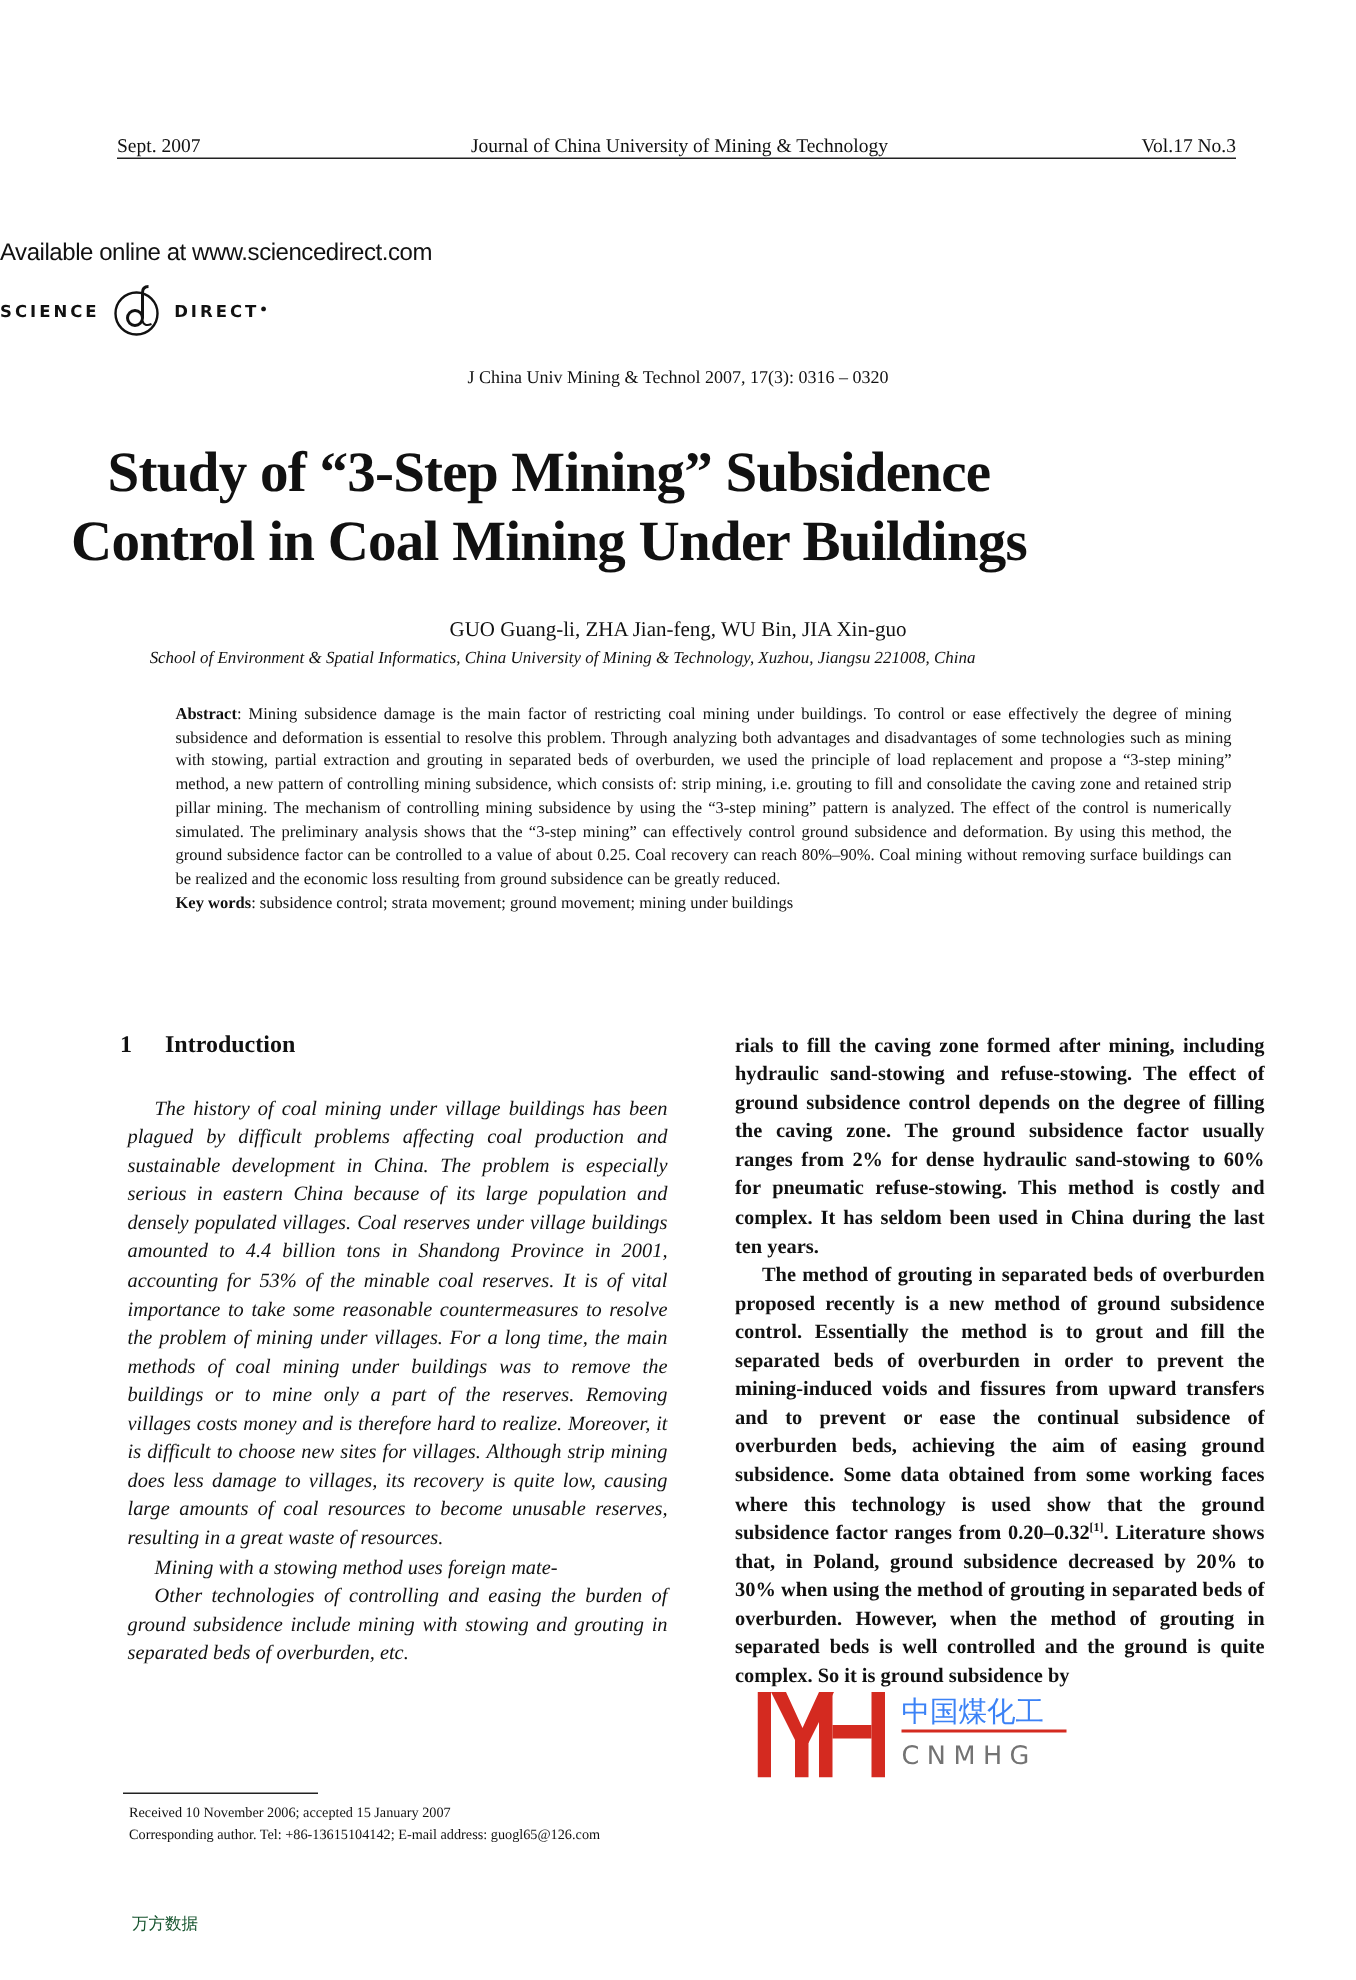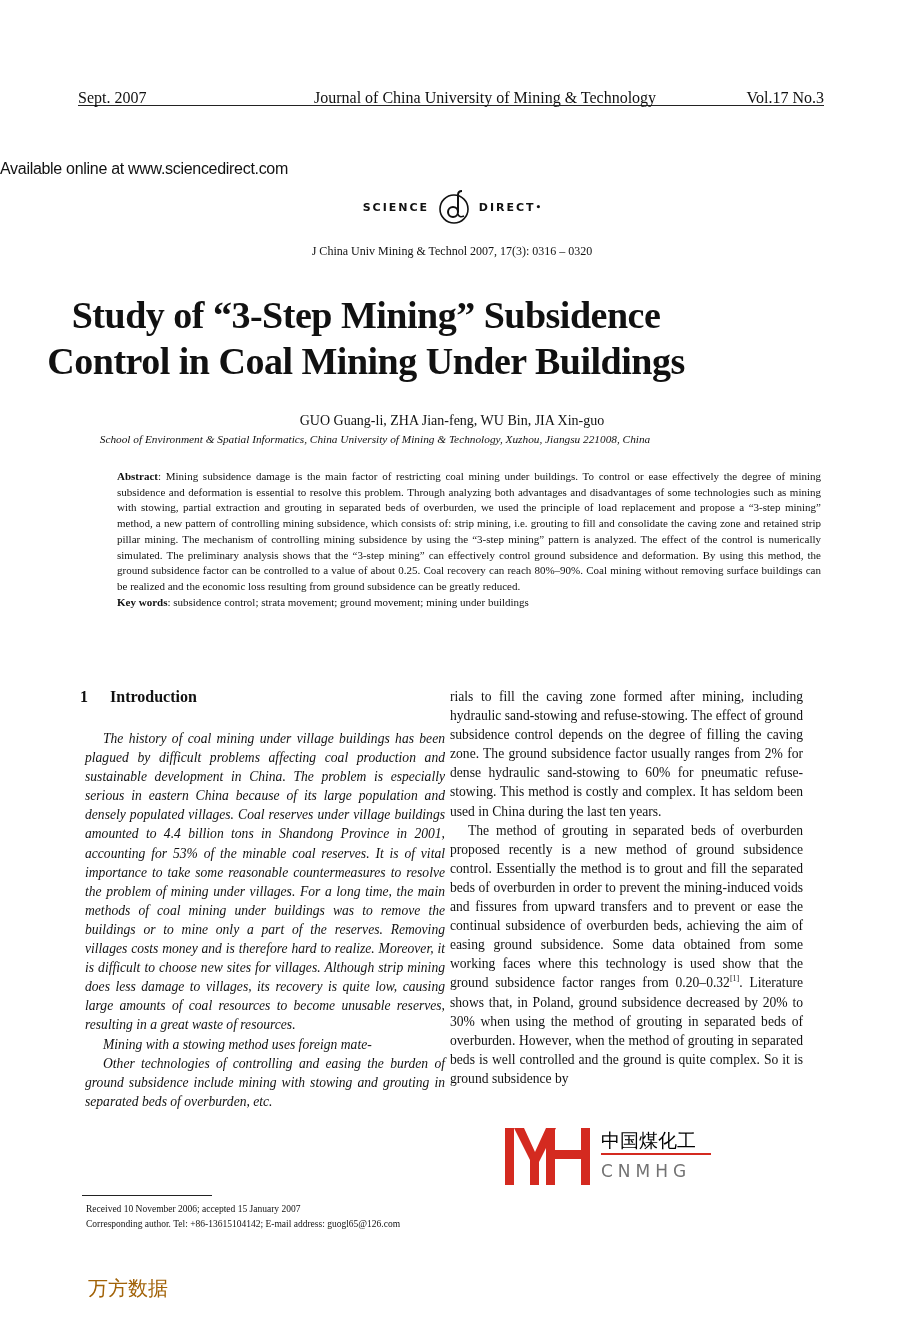--- a/index.html
+++ b/index.html
@@ -1,45 +1,45 @@
 <!DOCTYPE html>
 <html><head>
 <meta charset="utf-8">
 <style>
   html, body { margin: 0; padding: 0; background: #ffffff; }
   body { width: 904px; height: 1320px; position: relative; overflow: hidden; color: #111; font-family: "Liberation Serif", serif; }
   .abs { position: absolute; }
-  .running-head { left: 78px; right: 80px; top: 89px; height: 16px; font-size: 16px; border-bottom: 1.5px solid #222; }
+  .running-head { left: 78px; right: 80px; top: 89px; height: 16px; font-size: 13px; border-bottom: 1.5px solid #222; }
   .running-head .left { position: absolute; left: 0; top: 0; }
   .running-head .center { position: absolute; left: 236px; top: 0; }
   .running-head .right { position: absolute; right: 0; top: 0; }
   .available { left: 0; width: 904px; top: 160px; text-align: left; font-family: "Liberation Sans", sans-serif; font-size: 16px; letter-spacing: -0.3px; }
-  .sd-logo { left: 0; width: 904px; top: 188px; text-align: center; font-family: "DejaVu Sans", sans-serif; font-weight: bold; font-size: 11px; letter-spacing: 2px; height: 40px; }
+  .sd-logo { left: 0; width: 904px; top: 188px; font-family: "DejaVu Sans", sans-serif; font-weight: bold; font-size: 11px; letter-spacing: 2px; height: 40px; }
   .sd-logo .word { display: inline-block; vertical-align: middle; }
   .sd-logo .at { display: inline-block; vertical-align: middle; width: 34px; height: 38px; margin: 0 2px; }
   .citation { left: 0; width: 904px; top: 244px; text-align: center; font-size: 12px; }
   .title { left: 0; width: 732px; top: 292px; text-align: center; font-size: 38px; font-weight: bold; line-height: 46px; letter-spacing: -0.5px; }
   .authors { left: 0; width: 904px; top: 413px; text-align: center; font-size: 14px; font-family: Liberation Serif, serif; }
   .affil { left: 0; width: 750px; top: 433px; text-align: center; font-size: 11.3px; font-style: italic; }
   .abstract { left: 117px; width: 704px; top: 469px; font-size: 11px; line-height: 15.7px; text-align: justify; }
   .abstract b { font-weight: bold; }
   .abstract p { margin: 0; }
   .col { font-size: 13.6px; line-height: 19.1px; text-align: justify; }
   .col p { margin: 0; text-indent: 18px; }
   .col p.noindent { text-indent: 0; }
   .col-left { left: 85px; width: 360px; top: 729px; font-style: italic; }
-  .col-right { left: 450px; width: 353px; top: 687px; }
+  .col-right { left: 490px; width: 353px; top: 687px; font-weight: bold; }
   .section-head { left: 80px; top: 688px; font-size: 16px; font-weight: bold; }
   .section-head .num { display: inline-block; width: 30px; }
   .footnote-rule { left: 82px; top: 1195px; width: 130px; border-top: 1px solid #222; }
   .footnotes { left: 86px; top: 1202px; font-size: 9.5px; line-height: 15px; }
-  .watermark-bottom { left: 88px; top: 1275px; font-family: "DejaVu Sans", sans-serif; font-size: 20px; color: #a16207; }
+  .watermark-bottom { left: 88px; top: 1275px; font-family: "DejaVu Sans", sans-serif; font-size: 11px; color: #14532d; }
   .cnmh-logo { left: 505px; top: 1128px; width: 330px; height: 60px; }
   .cnmh-logo .mark { position: absolute; left: 0; top: 0; width: 85px; height: 57px; background: #fff; }
-  .cnmh-logo .cn { position: absolute; left: 96px; top: 0; font-family: "DejaVu Sans", sans-serif; font-size: 19px; color: #000000; background: #fff; padding-right: 2px; }
+  .cnmh-logo .cn { position: absolute; left: 96px; top: 0; font-family: "DejaVu Sans", sans-serif; font-size: 19px; color: #3b82f6; background: #fff; padding-right: 2px; }
   .cnmh-logo .rule { position: absolute; left: 96px; top: 25px; width: 110px; border-top: 2px solid #d42a20; }
   .cnmh-logo .en { position: absolute; left: 96px; top: 33px; font-family: "DejaVu Sans", sans-serif; font-size: 17px; color: #737373; letter-spacing: 5px; background: #fff; }
   sup { font-size: 8px; line-height: 0; }
 </style>
 </head>
 <body>
 
 <div class="abs running-head">
   <span class="left">Sept. 2007</span>
   <span class="center">Journal of China University of Mining &amp; Technology</span>

